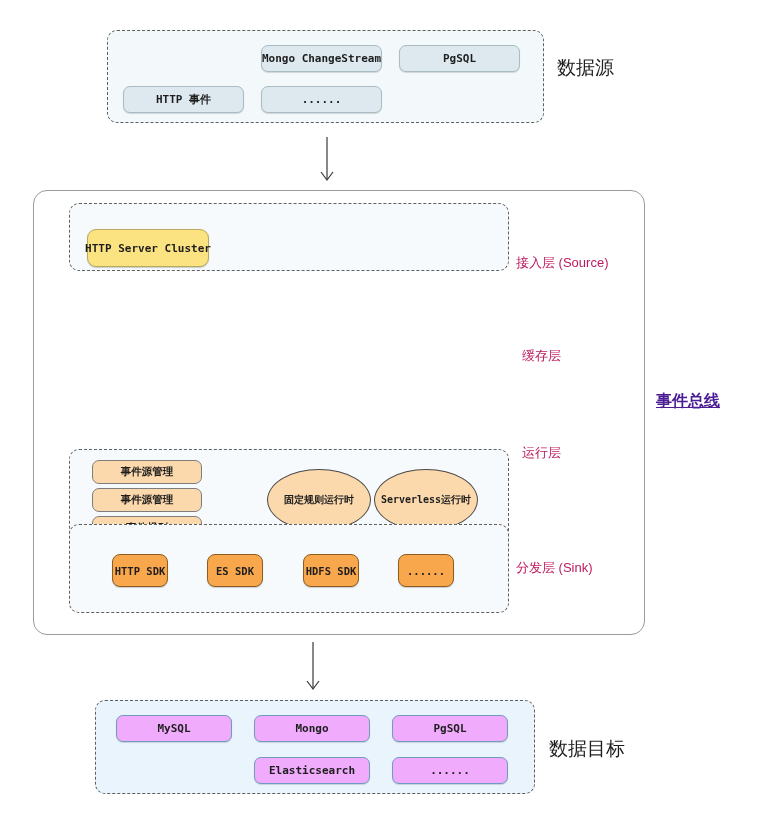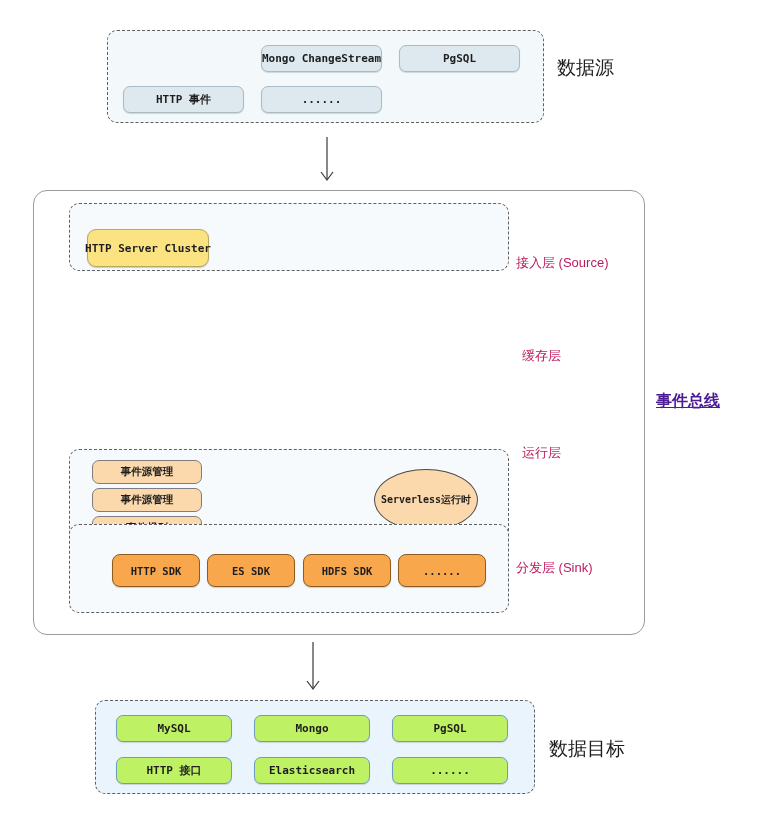--- a/index.html
+++ b/index.html
@@ -30,23 +30,23 @@
           font-family:"DejaVu Sans Mono", monospace; font-weight:600; color:#1e1e1e;
           box-sizing:border-box; white-space:nowrap; }
   .src-chip  { width:121px; height:27px; background:#dde9ef; border:1px solid #a9bcc4;
                border-radius:7px; font-size:11px; box-shadow:0 1px 1px rgba(0,0,0,.14); }
   .access-chip { width:122px; height:38px; background:#fbe381; border:1px solid #b9a95d;
                border-radius:9px; font-size:11px; box-shadow:0 1px 1px rgba(0,0,0,.18); }
   .mgmt-chip { width:110px; height:24px; background:#fcd9ac; border:1px solid #7d7d7d;
                border-radius:7px; font-size:10.5px; }
   .ellipse   { width:104px; height:62px; background:#fcd9ac; border:1.3px solid #4a4a4a;
                border-radius:50%; font-size:10px; }
-  .sink-chip { width:88px; height:33px; background:#f9a74c; border:1px solid #8f5c1f;
+  .sink-chip { width:56px; height:33px; background:#f9a74c; border:1px solid #8f5c1f;
                border-radius:8px; font-size:10.5px; box-shadow:0 1px 1px rgba(0,0,0,.18); }
-  .tgt-chip  { width:116px; height:27px; background:#bef264; border:1px solid #6d9cc0;
+  .tgt-chip  { width:116px; height:27px; background:#f0abfc; border:1px solid #6d9cc0;
                border-radius:7px; font-size:11px; box-shadow:0 1px 1px rgba(0,0,0,.14); }
 
   .side-label  { position:absolute; font-size:19px; color:#1d1d1d; white-space:nowrap; }
   .layer-label { position:absolute; font-size:13px; color:#be185d; white-space:nowrap; }
   .bus-label   { position:absolute; font-size:16px; font-weight:600; color:#4c1d95; white-space:nowrap;text-decoration:underline; }
 
   .arrow { position:absolute; }
 </style>
 </head>
 <body>
@@ -70,20 +70,21 @@
 
     <div class="layer access-layer">
       <div class="chip access-chip" style="left:17px;top:25px">HTTP Server Cluster</div>
     </div>
 
 
     <div class="layer runtime-layer">
       <div class="chip mgmt-chip" style="left:22px;top:10px">事件源管理</div>
       <div class="chip mgmt-chip" style="left:22px;top:38px">事件源管理</div>
       <div class="chip mgmt-chip" style="left:22px;top:66px">事件规则</div>
+      <div class="chip ellipse" style="left:197px;top:19px">固定规则运行时</div>
       <div class="chip ellipse" style="left:304px;top:19px">Serverless运行时</div>
     </div>
 
     <div class="layer sink-layer">
       <div class="chip sink-chip" style="left:42px;top:29px">HTTP SDK</div>
       <div class="chip sink-chip" style="left:137px;top:29px">ES SDK</div>
       <div class="chip sink-chip" style="left:233px;top:29px">HDFS SDK</div>
       <div class="chip sink-chip" style="left:328px;top:29px">......</div>
     </div>
 
@@ -97,19 +98,18 @@
 
   <svg class="arrow" style="left:303px;top:641px" width="20" height="52" viewBox="0 0 20 52">
     <line x1="10" y1="1" x2="10" y2="47" stroke="#3a3a3a" stroke-width="1.2"></line>
     <path d="M4 40 L10 48 L16 40" fill="none" stroke="#3a3a3a" stroke-width="1.2"></path>
   </svg>
 
   <div class="group dashed-box tgt-group">
     <div class="chip tgt-chip" style="left:20px;top:14px">MySQL</div>
     <div class="chip tgt-chip" style="left:158px;top:14px">Mongo</div>
     <div class="chip tgt-chip" style="left:296px;top:14px">PgSQL</div>
-    <div class="chip tgt-chip" style="left:20px;top:56px">HTTP 接口</div>
     <div class="chip tgt-chip" style="left:158px;top:56px">Elasticsearch</div>
     <div class="chip tgt-chip" style="left:296px;top:56px">......</div>
   </div>
   <div class="side-label" style="left:549px;top:736px">数据目标</div>
 
 </div>
 
 </body></html>

